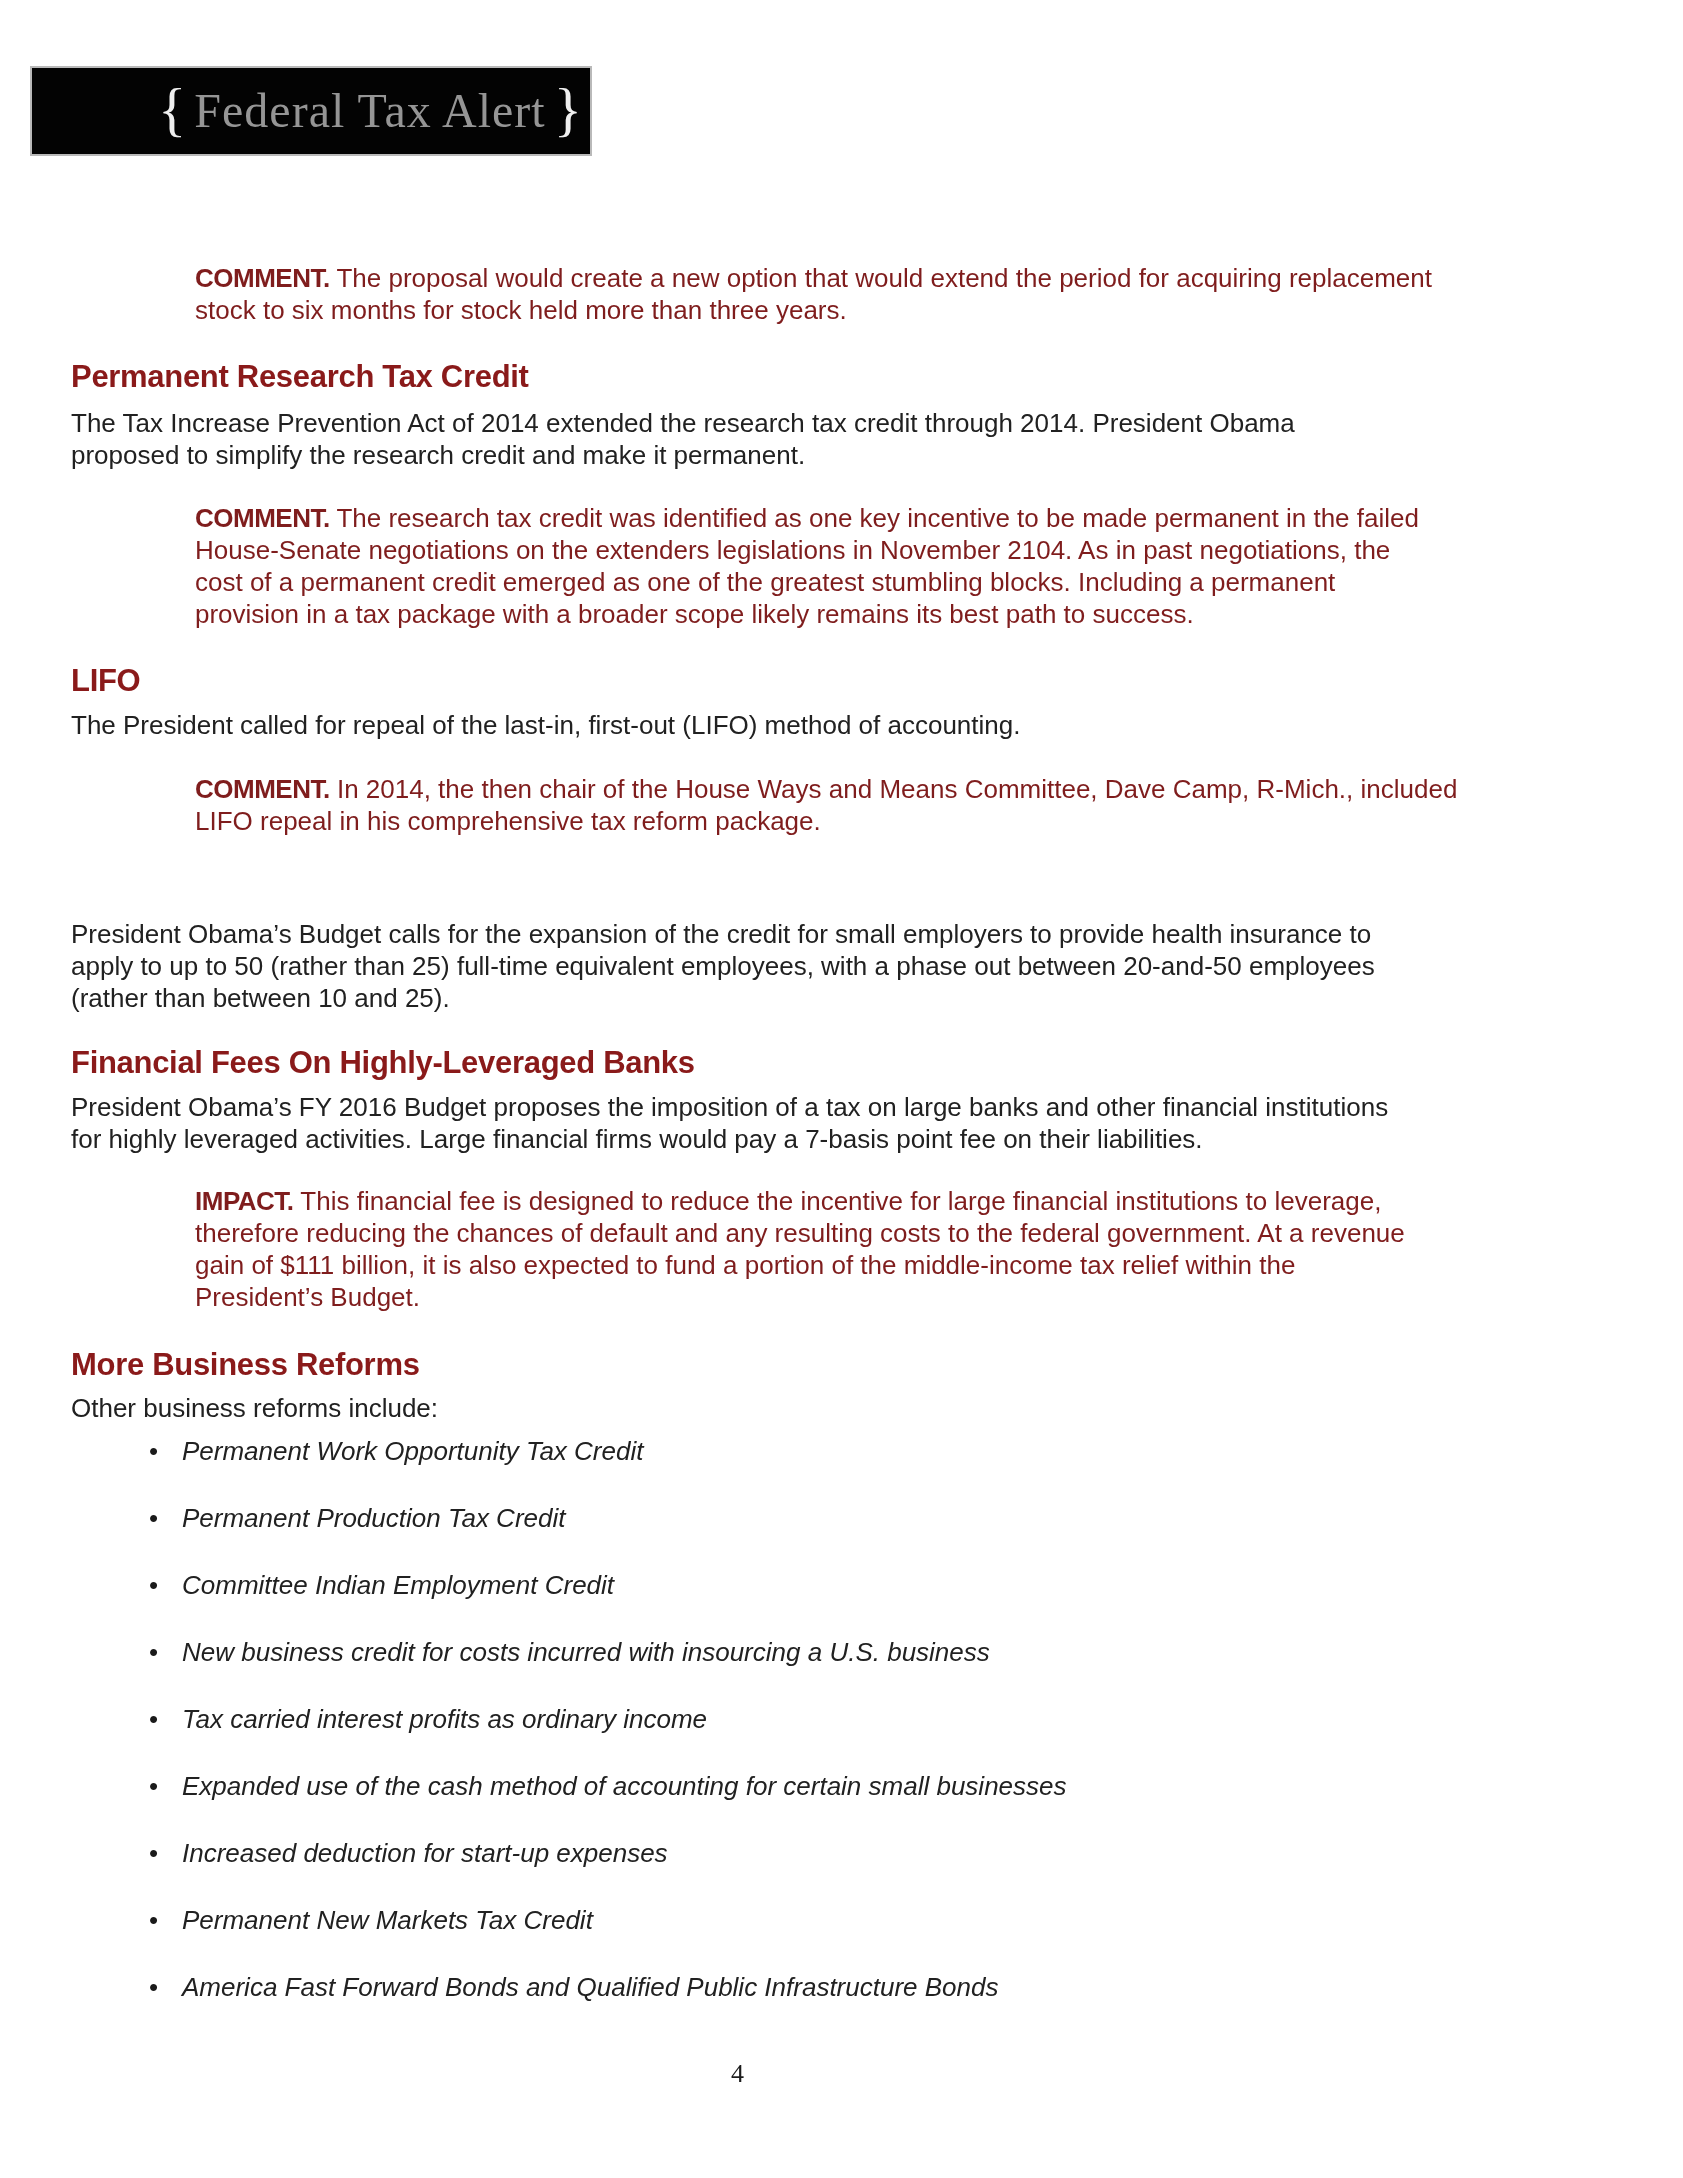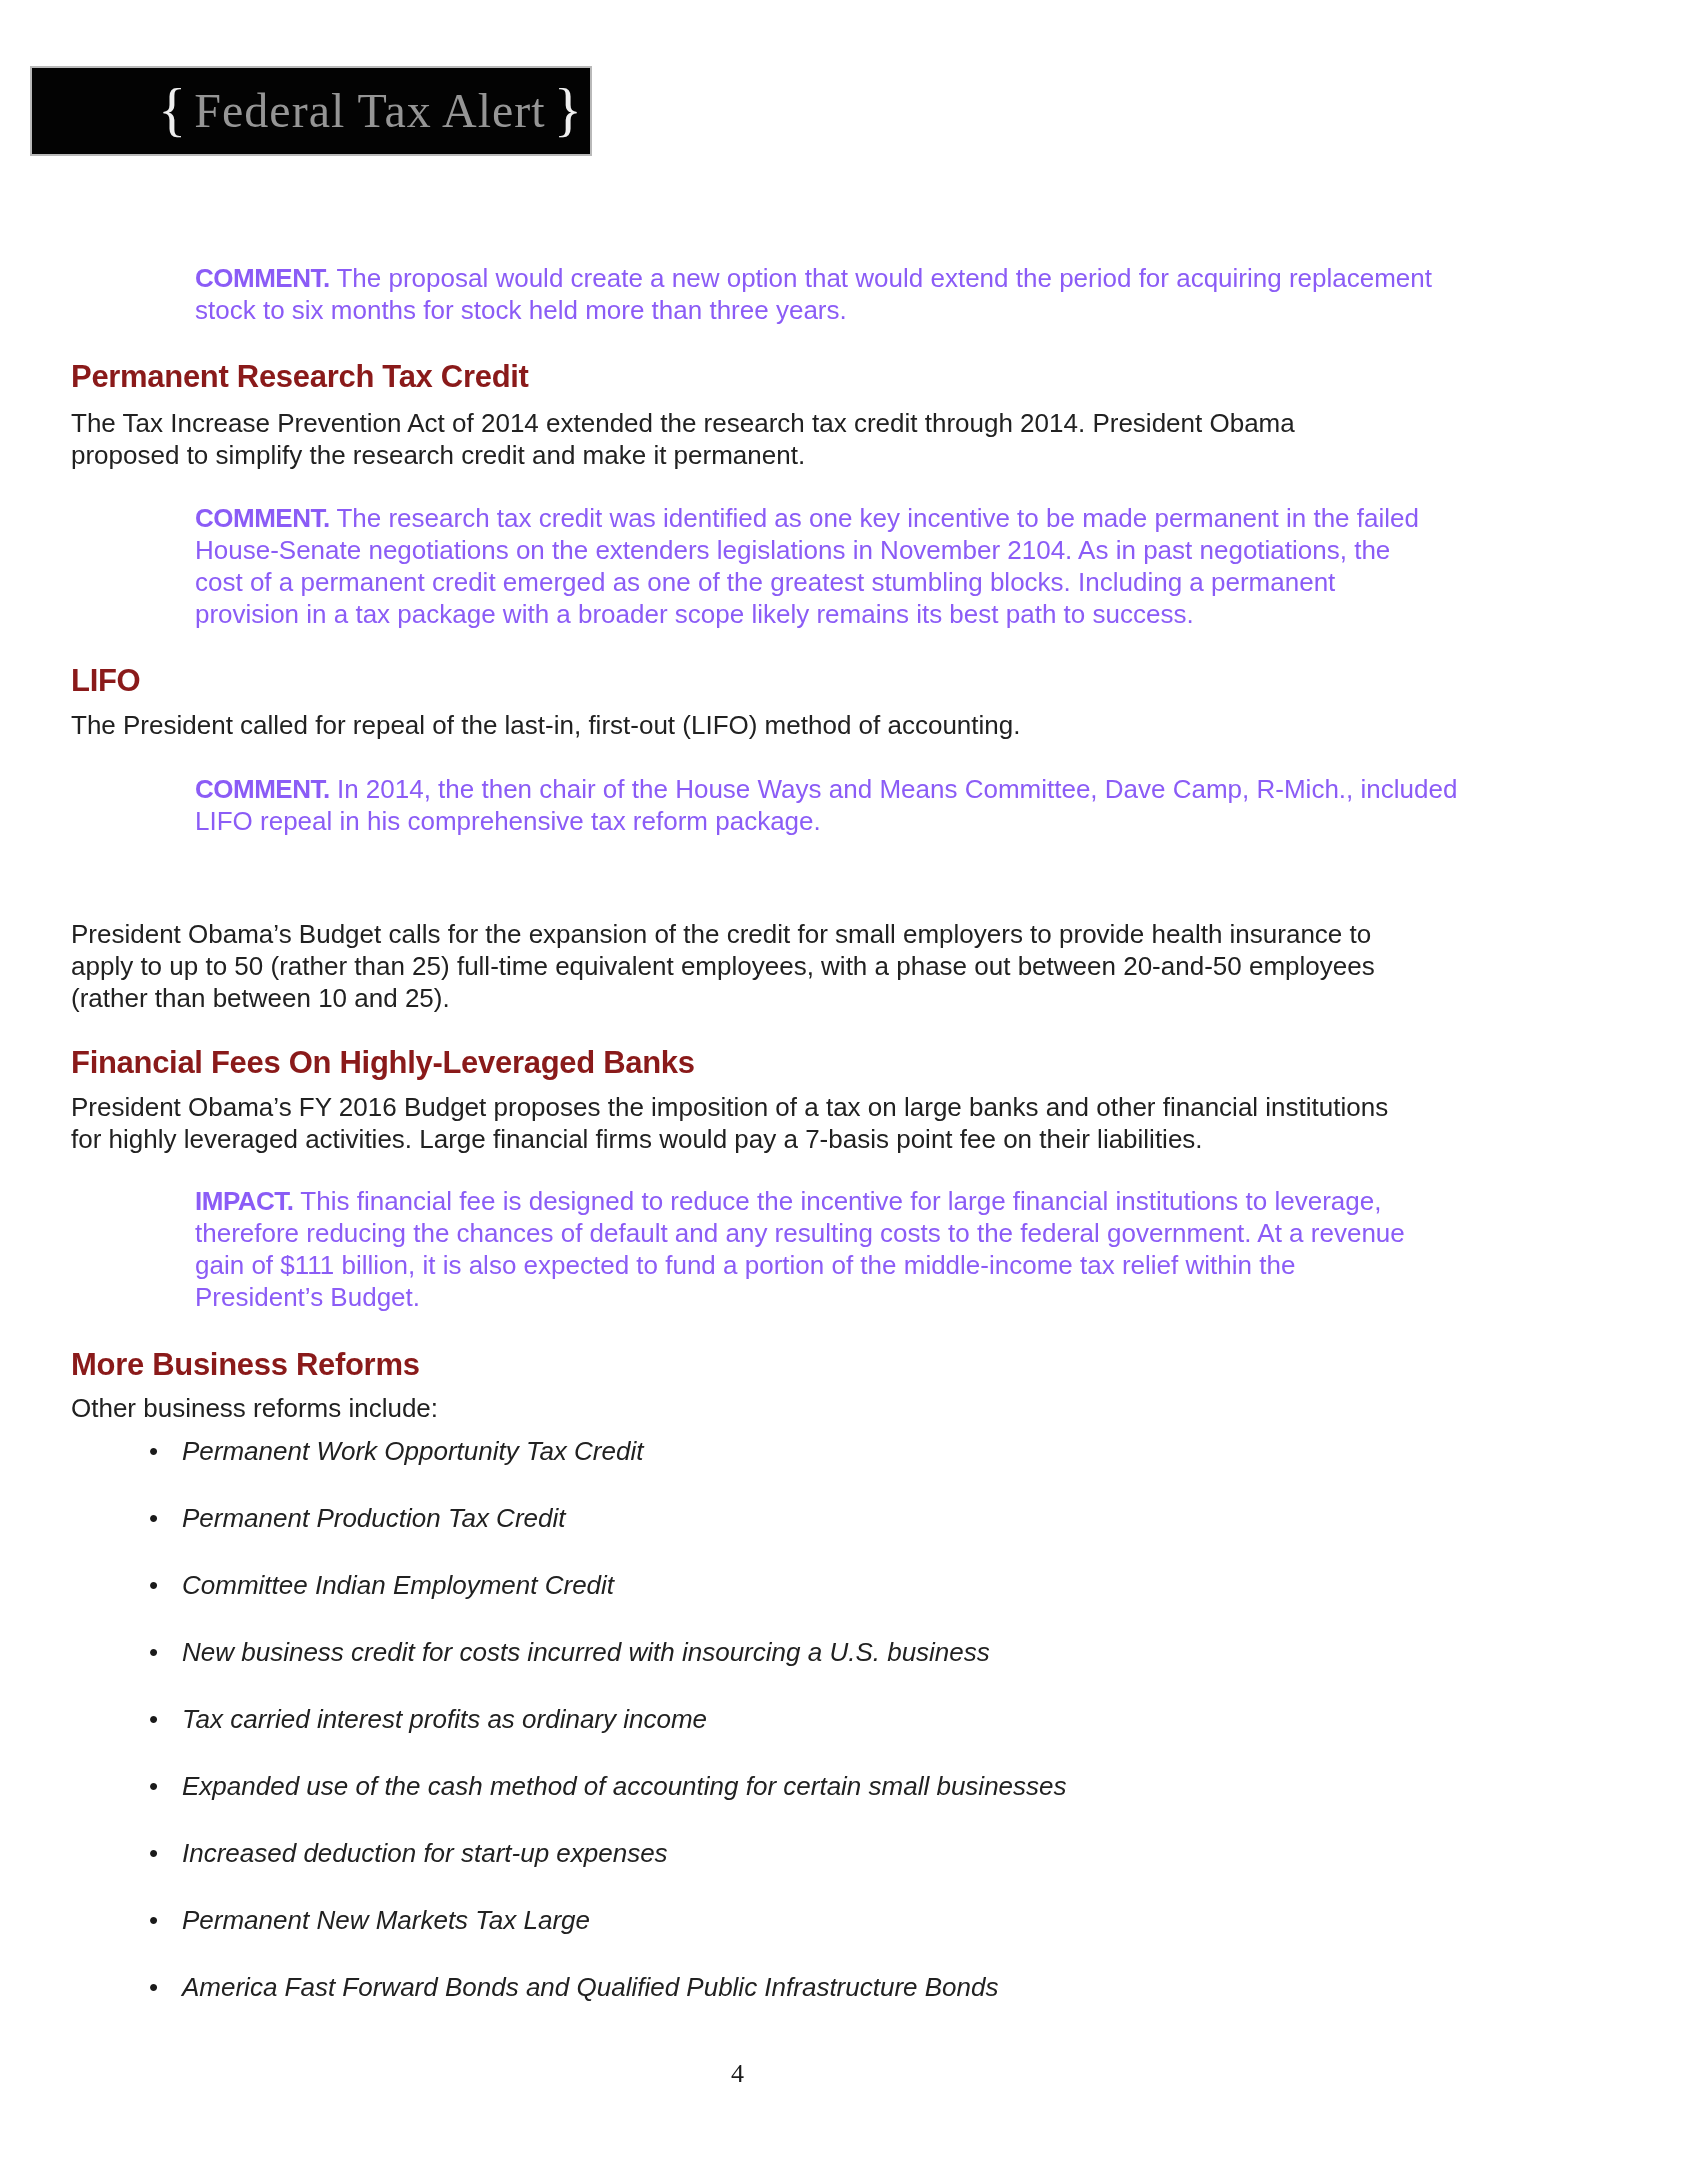--- a/index.html
+++ b/index.html
@@ -59,21 +59,21 @@
     line-height:32px;
     color:#212121;
     white-space:pre-line;
   }
   .comment-para{
     position:absolute;
     left:195px;
     width:1406px;
     font-size:26px;
     line-height:32px;
-    color:#8b5cf6;
+    color:#7f1d1d;
   }
   .comment-label{
     font-weight:bold;
     letter-spacing:-0.5px;
   }
   .comment-text{
     white-space:pre-line;
   }
   
   .bullet-list{
@@ -177,21 +177,21 @@
     <div class="bullet-item">
         <span class="bullet-marker">•</span>
         <span class="bullet-text">Expanded use of the cash method of accounting for certain small businesses</span>
       </div>
     <div class="bullet-item">
         <span class="bullet-marker">•</span>
         <span class="bullet-text">Increased deduction for start-up expenses</span>
       </div>
     <div class="bullet-item">
         <span class="bullet-marker">•</span>
-        <span class="bullet-text">Permanent New Markets Tax Large</span>
+        <span class="bullet-text">Permanent New Markets Tax Credit</span>
       </div>
     <div class="bullet-item">
         <span class="bullet-marker">•</span>
         <span class="bullet-text">America Fast Forward Bonds and Qualified Public Infrastructure Bonds</span>
       </div>
   </div>
 
   <div class="page-number">4</div>
 
 </div>

